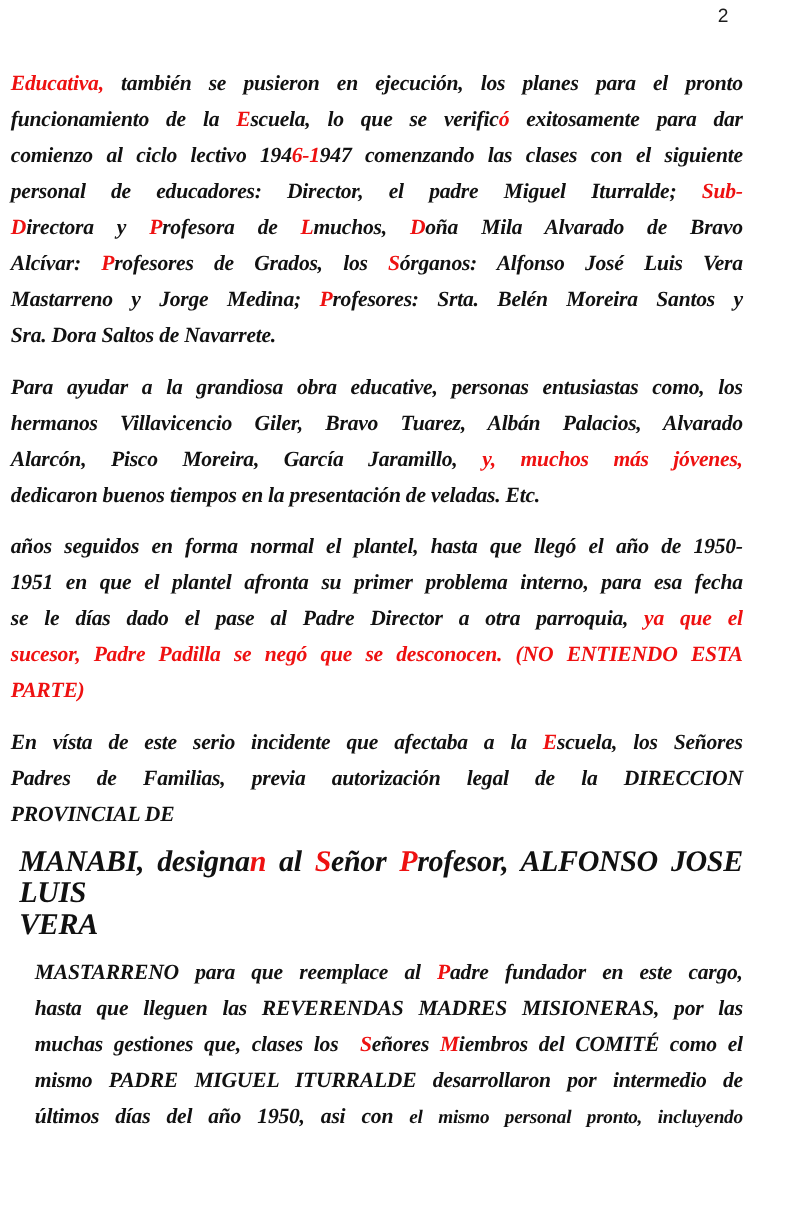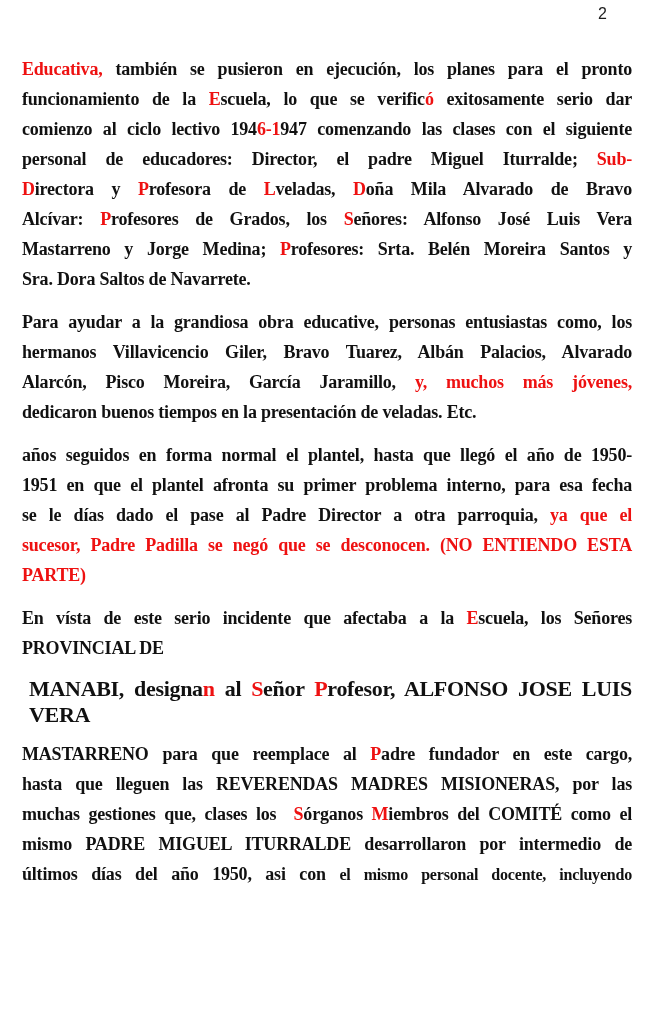--- a/index.html
+++ b/index.html
@@ -30,82 +30,84 @@
     top: 5px;
     right: 48px;
     font-family: "Liberation Sans", sans-serif;
     font-weight: 400;
     font-size: 16px;
     color: #1c1c1c;
   }
   .doc {
     position: absolute;
     top: 54px;
-    left: 22px;
+    left: 9px;
     width: 610px;
+    font-style: italic;
   }
   .para { margin: 0 0 13px 0; }
-  .para:last-child { margin-bottom: 0; }
+  .para:last-child { margin-bottom: 0; margin-left: 20px; }
   .line {
     font-size: 18px;
     line-height: 30px;
     letter-spacing: -0.2px;
     text-align: justify;
     text-align-last: justify;
     white-space: pre-wrap;
   }
   .line.nojust { text-align-last: left; }
   .para.large { padding-left: 7px; margin-bottom: 11px; }
   .para.large .line {
-    font-size: 22px;
+    font-size: 25px;
     line-height: 26px;
     letter-spacing: -0.3px;
   }
   .line.small { font-size: 17px; }
   span.small { font-size: 16px; }
   span.red { color: var(--red); }
 </style>
 </head>
 <body>
 
 <div class="page">
   <div class="page-number">2</div>
   <div class="doc">
       <div class="para">
         <div class="line"><span class="red">Educativa,</span><span class=""> también se pusieron en ejecución, los planes para el pronto</span></div>
-        <div class="line"><span class="">funcionamiento de la </span><span class="red">E</span><span class="">scuela, lo que se verific</span><span class="red">ó</span><span class=""> exitosamente serio dar</span></div>
+        <div class="line"><span class="">funcionamiento de la </span><span class="red">E</span><span class="">scuela, lo que se verific</span><span class="red">ó</span><span class=""> exitosamente para dar</span></div>
         <div class="line"><span class="">comienzo al ciclo lectivo 194</span><span class="red">6-1</span><span class="">947 comenzando las clases con el siguiente</span></div>
         <div class="line"><span class="">personal de educadores: Director, el padre Miguel Iturralde; </span><span class="red">Sub-</span></div>
-        <div class="line"><span class="red">D</span><span class="">irectora y </span><span class="red">P</span><span class="">rofesora de </span><span class="red">L</span><span class="">veladas, </span><span class="red">D</span><span class="">oña Mila Alvarado de Bravo</span></div>
-        <div class="line"><span class="">Alcívar: </span><span class="red">P</span><span class="">rofesores de Grados, los </span><span class="red">S</span><span class="">eñores: Alfonso José Luis Vera</span></div>
+        <div class="line"><span class="red">D</span><span class="">irectora y </span><span class="red">P</span><span class="">rofesora de </span><span class="red">L</span><span class="">muchos, </span><span class="red">D</span><span class="">oña Mila Alvarado de Bravo</span></div>
+        <div class="line"><span class="">Alcívar: </span><span class="red">P</span><span class="">rofesores de Grados, los </span><span class="red">S</span><span class="">órganos: Alfonso José Luis Vera</span></div>
         <div class="line"><span class="">Mastarreno y Jorge Medina; </span><span class="red">P</span><span class="">rofesores: Srta. Belén Moreira Santos y</span></div>
         <div class="line nojust"><span class="">Sra. Dora Saltos de Navarrete.</span></div>
       </div>
       <div class="para">
         <div class="line"><span class="">Para ayudar a la grandiosa obra educative, personas entusiastas como, los</span></div>
         <div class="line"><span class="">hermanos Villavicencio Giler, Bravo Tuarez, Albán Palacios, Alvarado</span></div>
         <div class="line"><span class="">Alarcón, Pisco Moreira, García Jaramillo, </span><span class="red">y, muchos más jóvenes,</span></div>
         <div class="line nojust"><span class="">dedicaron buenos tiempos en la presentación de veladas. Etc.</span></div>
       </div>
       <div class="para">
         <div class="line"><span class="">años seguidos en forma normal el plantel, hasta que llegó el año de 1950-</span></div>
         <div class="line"><span class="">1951 en que el plantel afronta su primer problema interno, para esa fecha</span></div>
         <div class="line"><span class="">se le días dado el pase al Padre Director a otra parroquia, </span><span class="red">ya que el</span></div>
         <div class="line"><span class="red">sucesor, Padre Padilla se negó que se desconocen. (NO ENTIENDO ESTA</span></div>
         <div class="line nojust"><span class="red">PARTE)</span></div>
       </div>
       <div class="para">
         <div class="line"><span class="">En vísta de este serio incidente que afectaba a la </span><span class="red">E</span><span class="">scuela, los Señores</span></div>
+        <div class="line"><span class="">Padres de Familias, previa autorización legal de la DIRECCION</span></div>
         <div class="line nojust"><span class="">PROVINCIAL DE</span></div>
       </div>
       <div class="para large">
         <div class="line"><span class="">MANABI, designa</span><span class="red">n</span><span class=""> al </span><span class="red">S</span><span class="">eñor </span><span class="red">P</span><span class="">rofesor, ALFONSO JOSE LUIS</span></div>
         <div class="line nojust"><span class="">VERA</span></div>
       </div>
       <div class="para">
         <div class="line"><span class="">MASTARRENO para que reemplace al </span><span class="red">P</span><span class="">adre fundador en este cargo,</span></div>
         <div class="line"><span class="">hasta que lleguen las REVERENDAS MADRES MISIONERAS, por las</span></div>
-        <div class="line"><span class="">muchas gestiones que, clases los  </span><span class="red">S</span><span class="">órganos </span><span class="red">M</span><span class="">iembros del COMITÉ como el</span></div>
+        <div class="line"><span class="">muchas gestiones que, clases los  </span><span class="red">S</span><span class="">eñores </span><span class="red">M</span><span class="">iembros del COMITÉ como el</span></div>
         <div class="line"><span class="">mismo PADRE MIGUEL ITURRALDE desarrollaron por intermedio de</span></div>
-        <div class="line"><span class="">últimos días del año 1950, asi con </span><span class=" small">el mismo personal docente, incluyendo</span></div>
+        <div class="line"><span class="">últimos días del año 1950, asi con </span><span class=" small">el mismo personal pronto, incluyendo</span></div>
       </div>
     </div>
 </div>
 
 </body></html>

